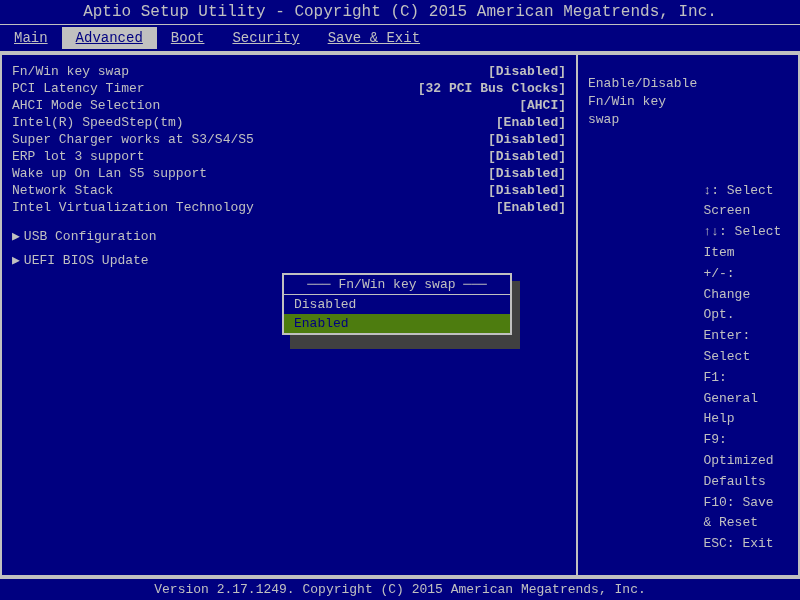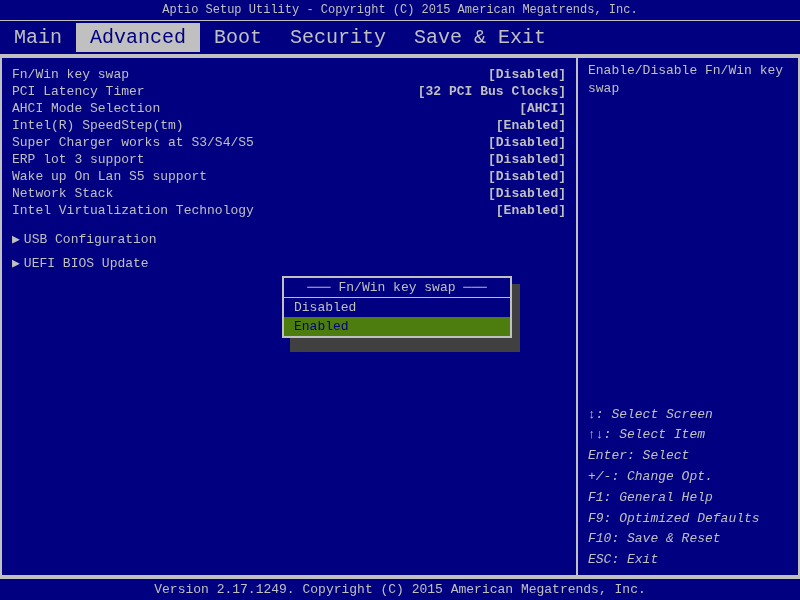--- a/index.html
+++ b/index.html
@@ -24,38 +24,39 @@
       display: flex;
       flex-direction: column;
     }
 
     
     #title-bar {
       background: #000080;
       color: #c0c0c0;
       text-align: center;
       padding: 3px 0;
-      font-size: 12px;
+      font-size: 16px;
       border-bottom: 1px solid #c0c0c0;
     }
 
     
     #menu-bar {
       background: #000080;
       display: flex;
       flex-direction: row;
       padding: 2px 0;
       border-bottom: 2px solid #c0c0c0;
     }
 
     .menu-item {
       padding: 3px 14px;
       color: #c0c0c0;
       cursor: pointer;
-      font-size: 20px;
+      font-size: 14px;
+      text-decoration: underline;
     }
 
     .menu-item.active {
       background: #c0c0c0;
       color: #000080;
     }
 
     
     #main-content {
       display: flex;
@@ -150,38 +151,37 @@
       left: 288px;
       width: 230px;
       height: 68px;
       background: #404040;
       z-index: 9;
     }
 
     
     #right-panel {
       width: 220px;
-      padding: 4px 10px;
-      display: flex;
-      flex-direction: column;
+      padding: 20px 10px;
+      display: flex;
+      flex-direction: row;
     }
 
     #help-text {
       color: #c0c0c0;
       font-size: 13px;
       margin-bottom: 10px;
       line-height: 1.4;
     }
 
     #key-hints {
       margin-top: auto;
       font-size: 13px;
       color: #c0c0c0;
       line-height: 1.6;
-      font-style: italic;
     }
 
     
     #footer {
       background: #000080;
       color: #c0c0c0;
       text-align: center;
       padding: 3px 16px;
       font-size: 13px;
       border-top: 2px solid #c0c0c0;
@@ -269,22 +269,22 @@
           <div class="dropdown-option selected">Enabled</div>
         </div>
     </div>
 
     <div id="right-panel">
       <div id="help-text">Enable/Disable Fn/Win key swap</div>
       <div id="key-hints">
 
       <div>↕: Select Screen</div>
           <div>↑↓: Select Item</div>
+          <div>+/-: Change Opt.</div>
           <div>Enter: Select</div>
-          <div>+/-: Change Opt.</div>
           <div>F1: General Help</div>
           <div>F9: Optimized Defaults</div>
           <div>F10: Save &amp; Reset</div>
           <div>ESC: Exit</div>
         </div>
     </div>
   </div>
 
   <div id="footer">
     <span>Version 2.17.1249. Copyright (C) 2015 American Megatrends, Inc.</span>

